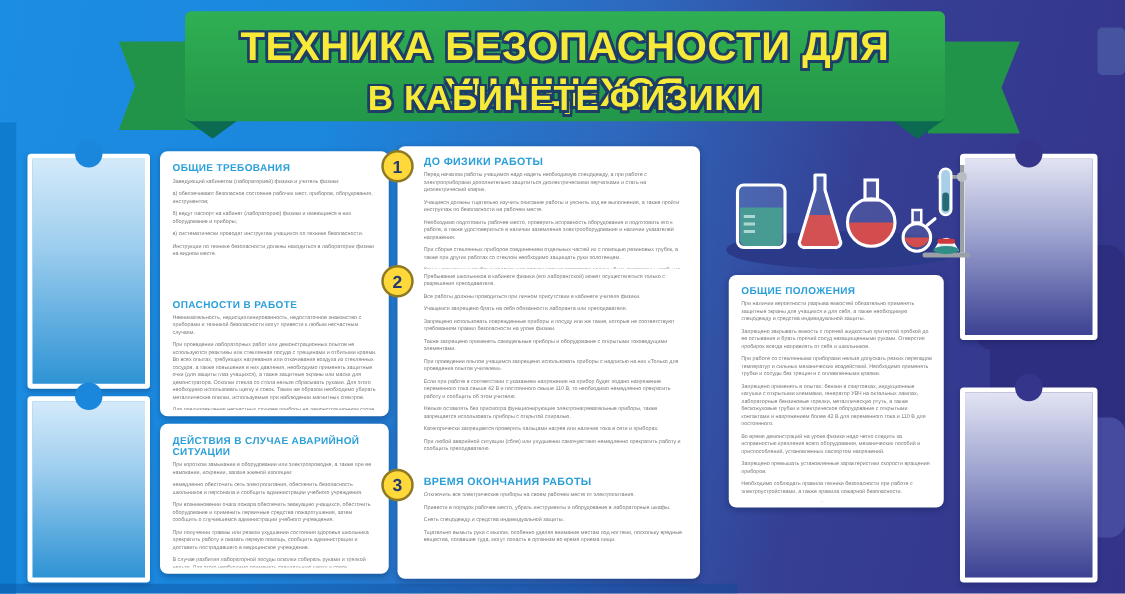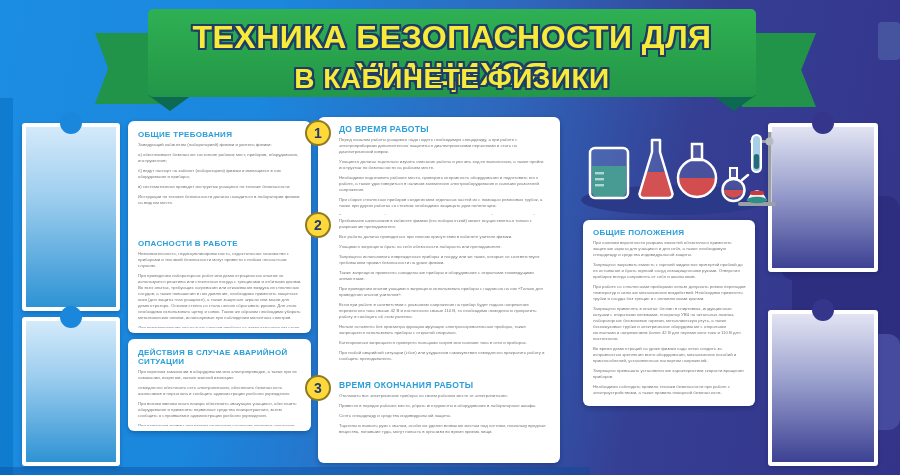--- a/index.html
+++ b/index.html
@@ -32,21 +32,21 @@
        color:#f8ea39;letter-spacing:.5px;
        text-shadow:-2px -2px 0 #1d3e66,2px -2px 0 #1d3e66,-2px 2px 0 #1d3e66,2px 2px 0 #1d3e66,
                    0 -2px 0 #1d3e66,0 2px 0 #1d3e66,-2px 0 0 #1d3e66,2px 0 0 #1d3e66;}
   .banner-t1{top:10px;font-size:32px;}
   .banner-t2{top:54px;font-size:28px;}
 
   
   .panel{position:absolute;background:#ffffff;border-radius:6px;
        box-shadow:0 2px 5px rgba(0,20,60,.3);overflow:hidden;}
   #panelA{left:128px;top:121px;width:183px;height:212px;}
-  #panelB{left:128px;top:339px;width:183px;height:92px;}
+  #panelB{left:128px;top:339px;width:183px;height:120px;}
   #panelM{left:318px;top:117px;width:242px;height:346px;overflow:visible;}
   #panelR{left:583px;top:220px;width:172px;height:186px;}
 
   .h-blue{font-size:8px;font-weight:bold;color:#2b9fd9;letter-spacing:.3px;margin:0 0 3px 0;}
   .h-blue.big{font-size:8.5px;}
   .para{font-size:4.3px;color:#777;line-height:1.4;margin:0 0 4px 0;}
 
   .a-sec1{position:absolute;top:9px;left:10px;right:9px;height:110px;overflow:hidden;}
   .a-sec2{position:absolute;top:118px;left:10px;right:9px;bottom:5px;overflow:hidden;}
   .b-sec{position:absolute;top:9px;left:10px;right:9px;bottom:5px;overflow:hidden;}
@@ -147,21 +147,21 @@
         </div>
     </div>
   </div>
 
   <div class="panel" id="panelM">
     <div class="num" id="num1">1</div>
     <div class="num" id="num2">2</div>
     <div class="num" id="num3">3</div>
 
     <div class="m-sec m-sec1">
-      <h3 class="h-blue big">ДО ВРЕМЯ РАБОТЫ</h3>
+      <h3 class="h-blue big">ДО ФИЗИКИ РАБОТЫ</h3>
       <div>
           <p class="para">Перед началом работы учащимся надо надеть необходимую спецодежду, а при работе с электроприборами дополнительно защититься диэлектрическими перчатками и стать на диэлектрический коврик.</p>
           <p class="para">Учащиеся должны тщательно изучить описание работы и уяснить ход ее выполнения, а также пройти инструктаж по безопасности на рабочем месте.</p>
           <p class="para">Необходимо подготовить рабочее место, проверить исправность оборудования и подготовить его к работе, а также удостовериться в наличии заземления электрооборудования и наличии указателей напряжения.</p>
           <p class="para">При сборке стеклянных приборов соединением отдельных частей их с помощью резиновых трубок, а также при других работах со стеклом необходимо защищать руки полотенцем.</p>
           <p class="para">Концы стеклянных трубок и палочек для размешивания растворов должны быть оплавлены, чтобы не поранить руки.</p>
         </div>
     </div>
     <div class="m-sec m-sec2">
       <div>

